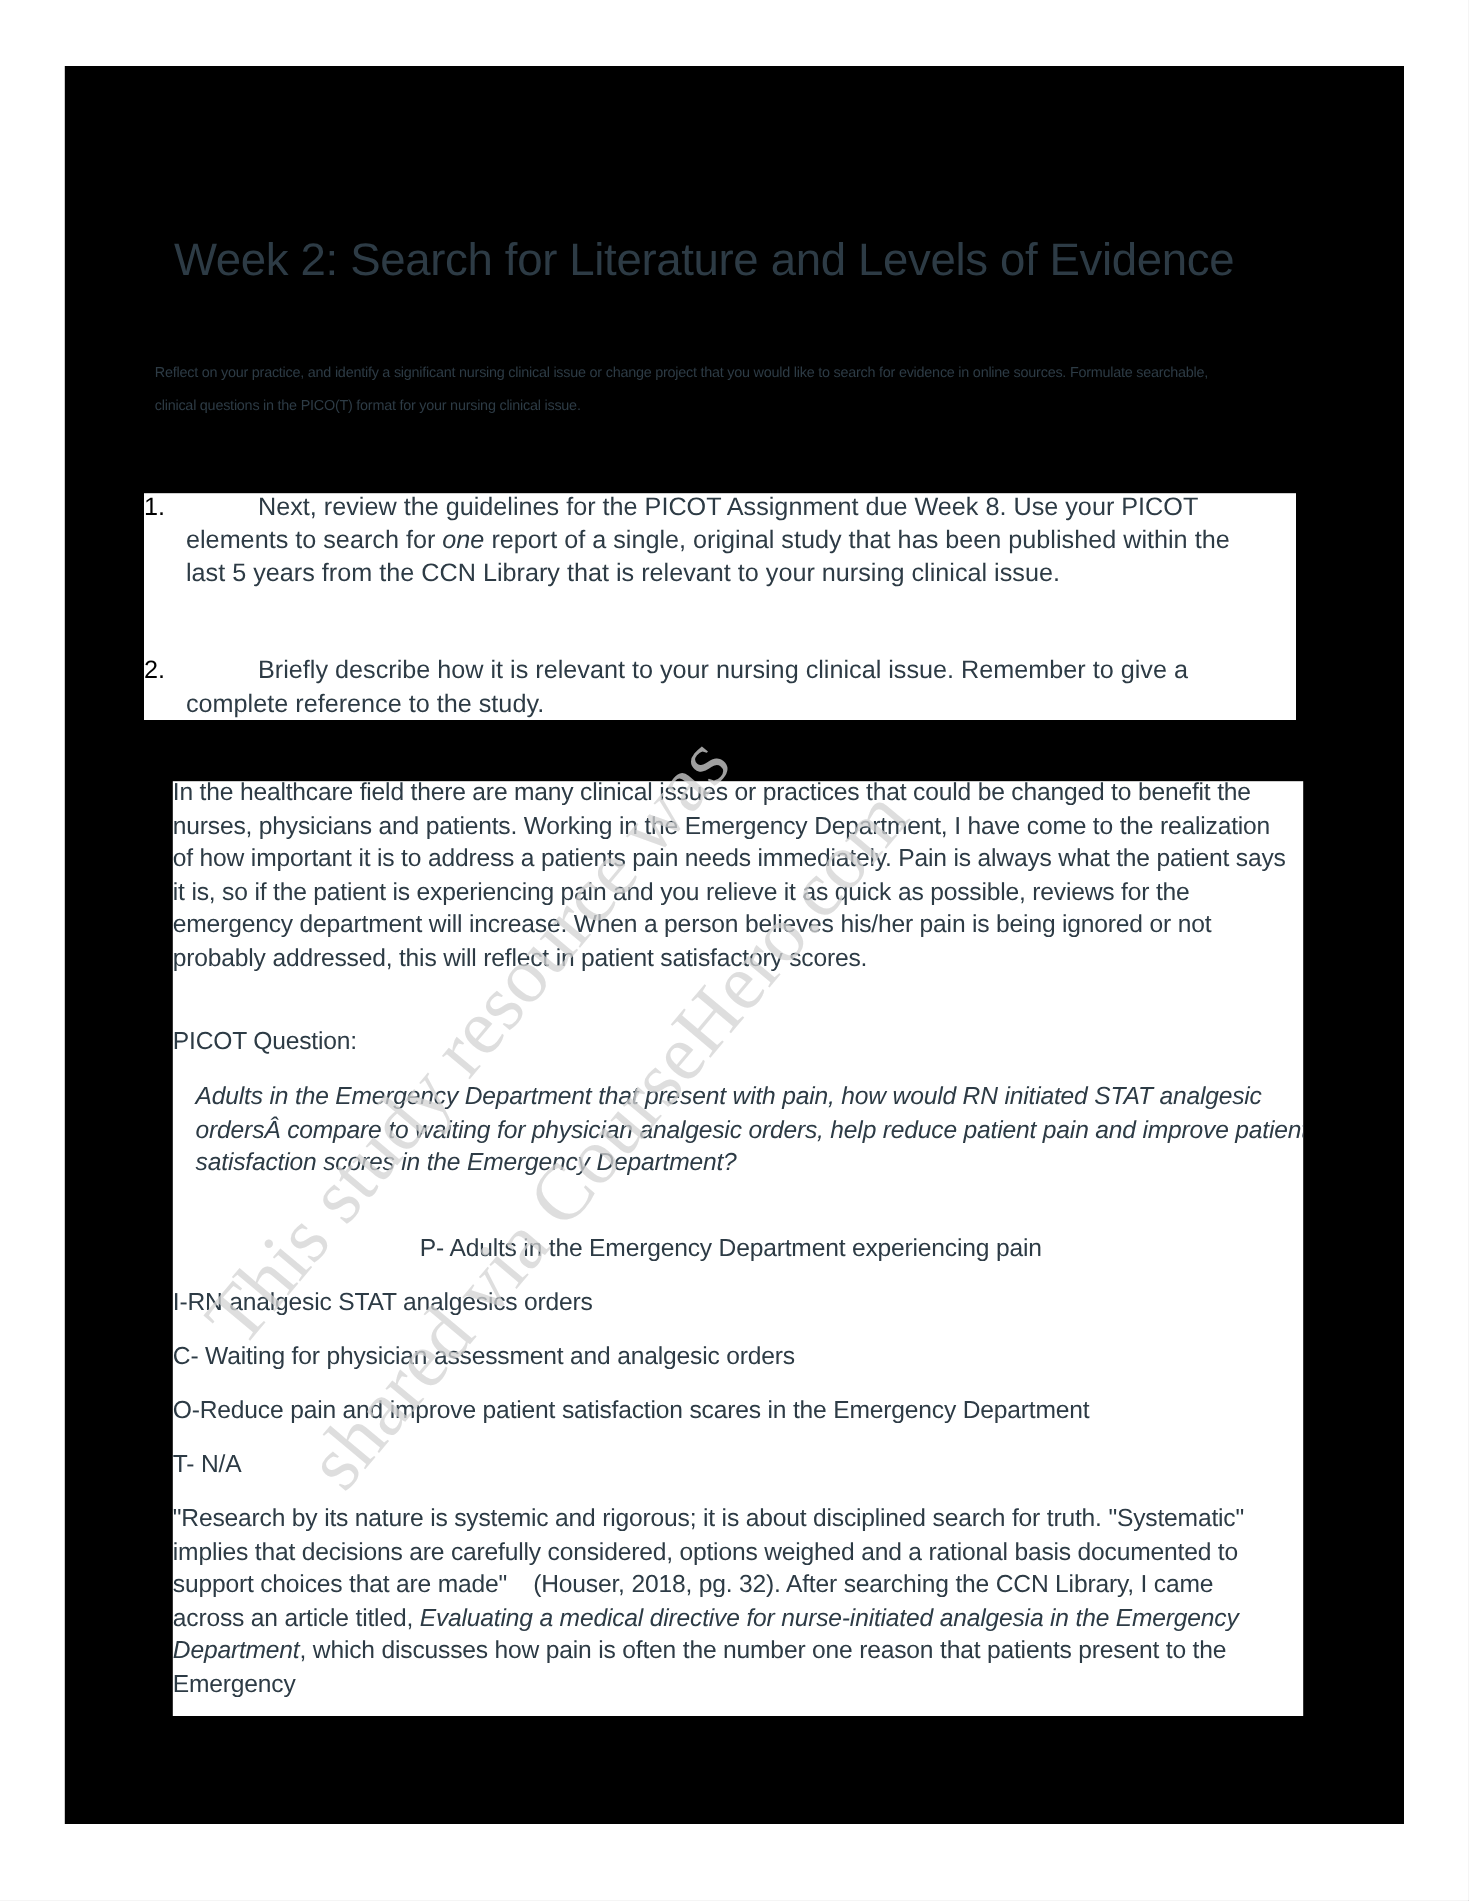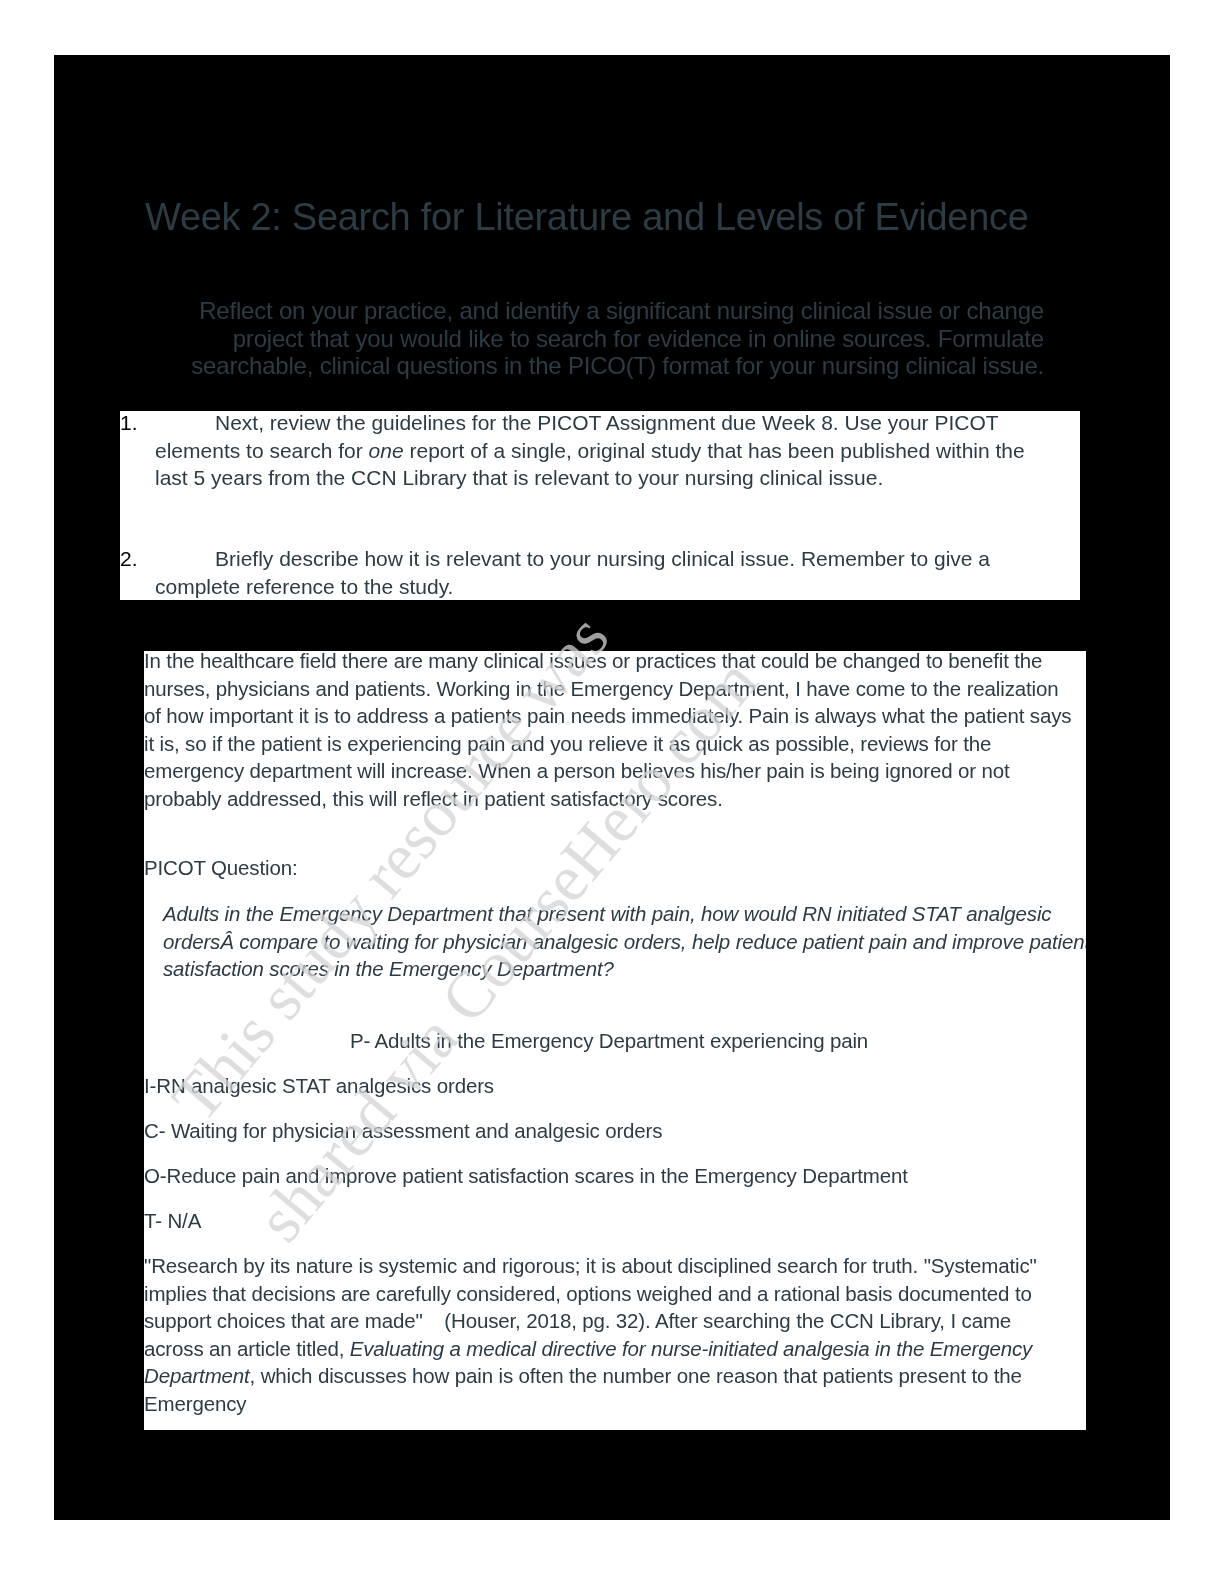--- a/index.html
+++ b/index.html
@@ -30,29 +30,28 @@
       margin: 0;
       font-family: "Liberation Sans", sans-serif;
       font-weight: normal;
       font-size: 38px;
       line-height: 54px;
       color: #2d3b45;
       letter-spacing: -0.3px;
     }
     .intro {
       position: absolute;
-      left: 144px;
+      left: 129px;
       top: 297px;
       width: 900px;
       margin: 0;
-      font-size: 24px;
+      font-size: 12px;
       line-height: 27.5px;
       color: #2d3b45;
       letter-spacing: -0.2px;
-      text-align: right;
     }
     .list-box {
       position: absolute;
       left: 120px;
       top: 411px;
       width: 960px;
       height: 189px;
       background: #ffffff;
       overflow: hidden;
     }

